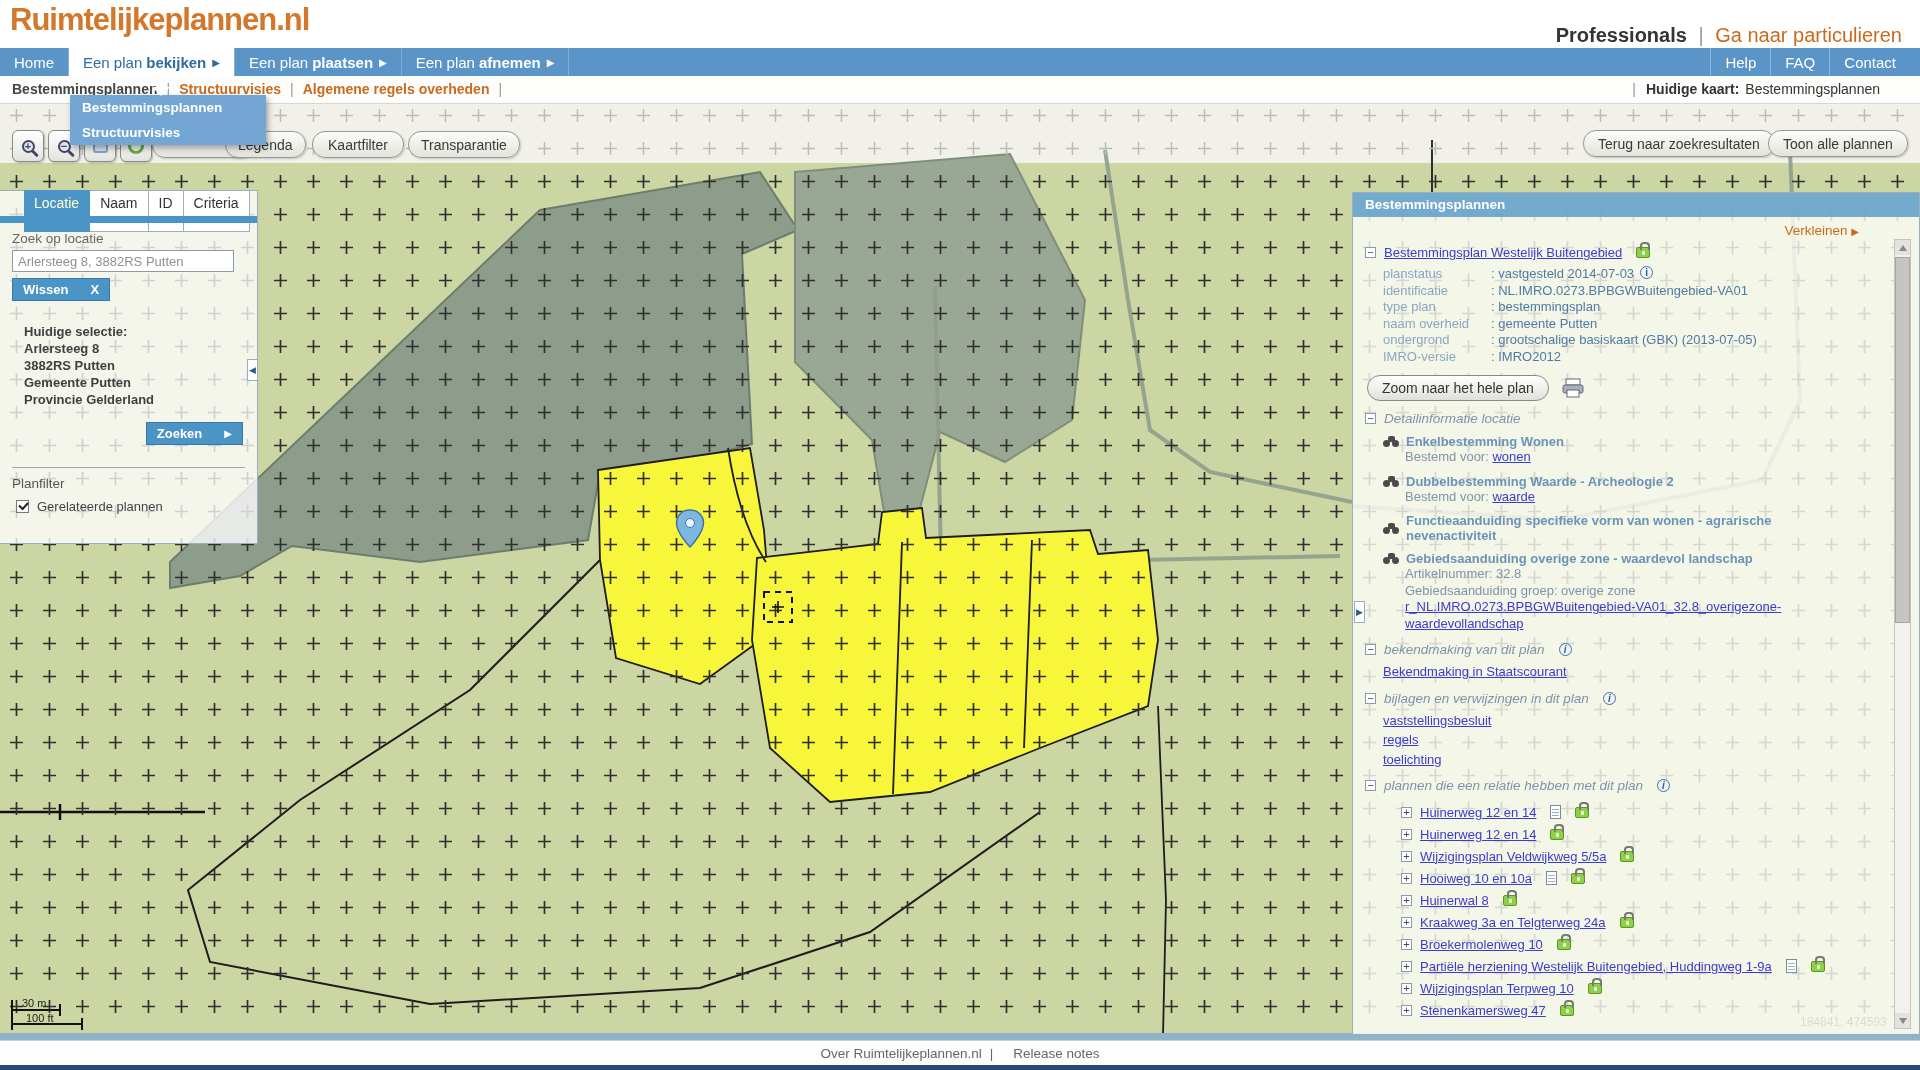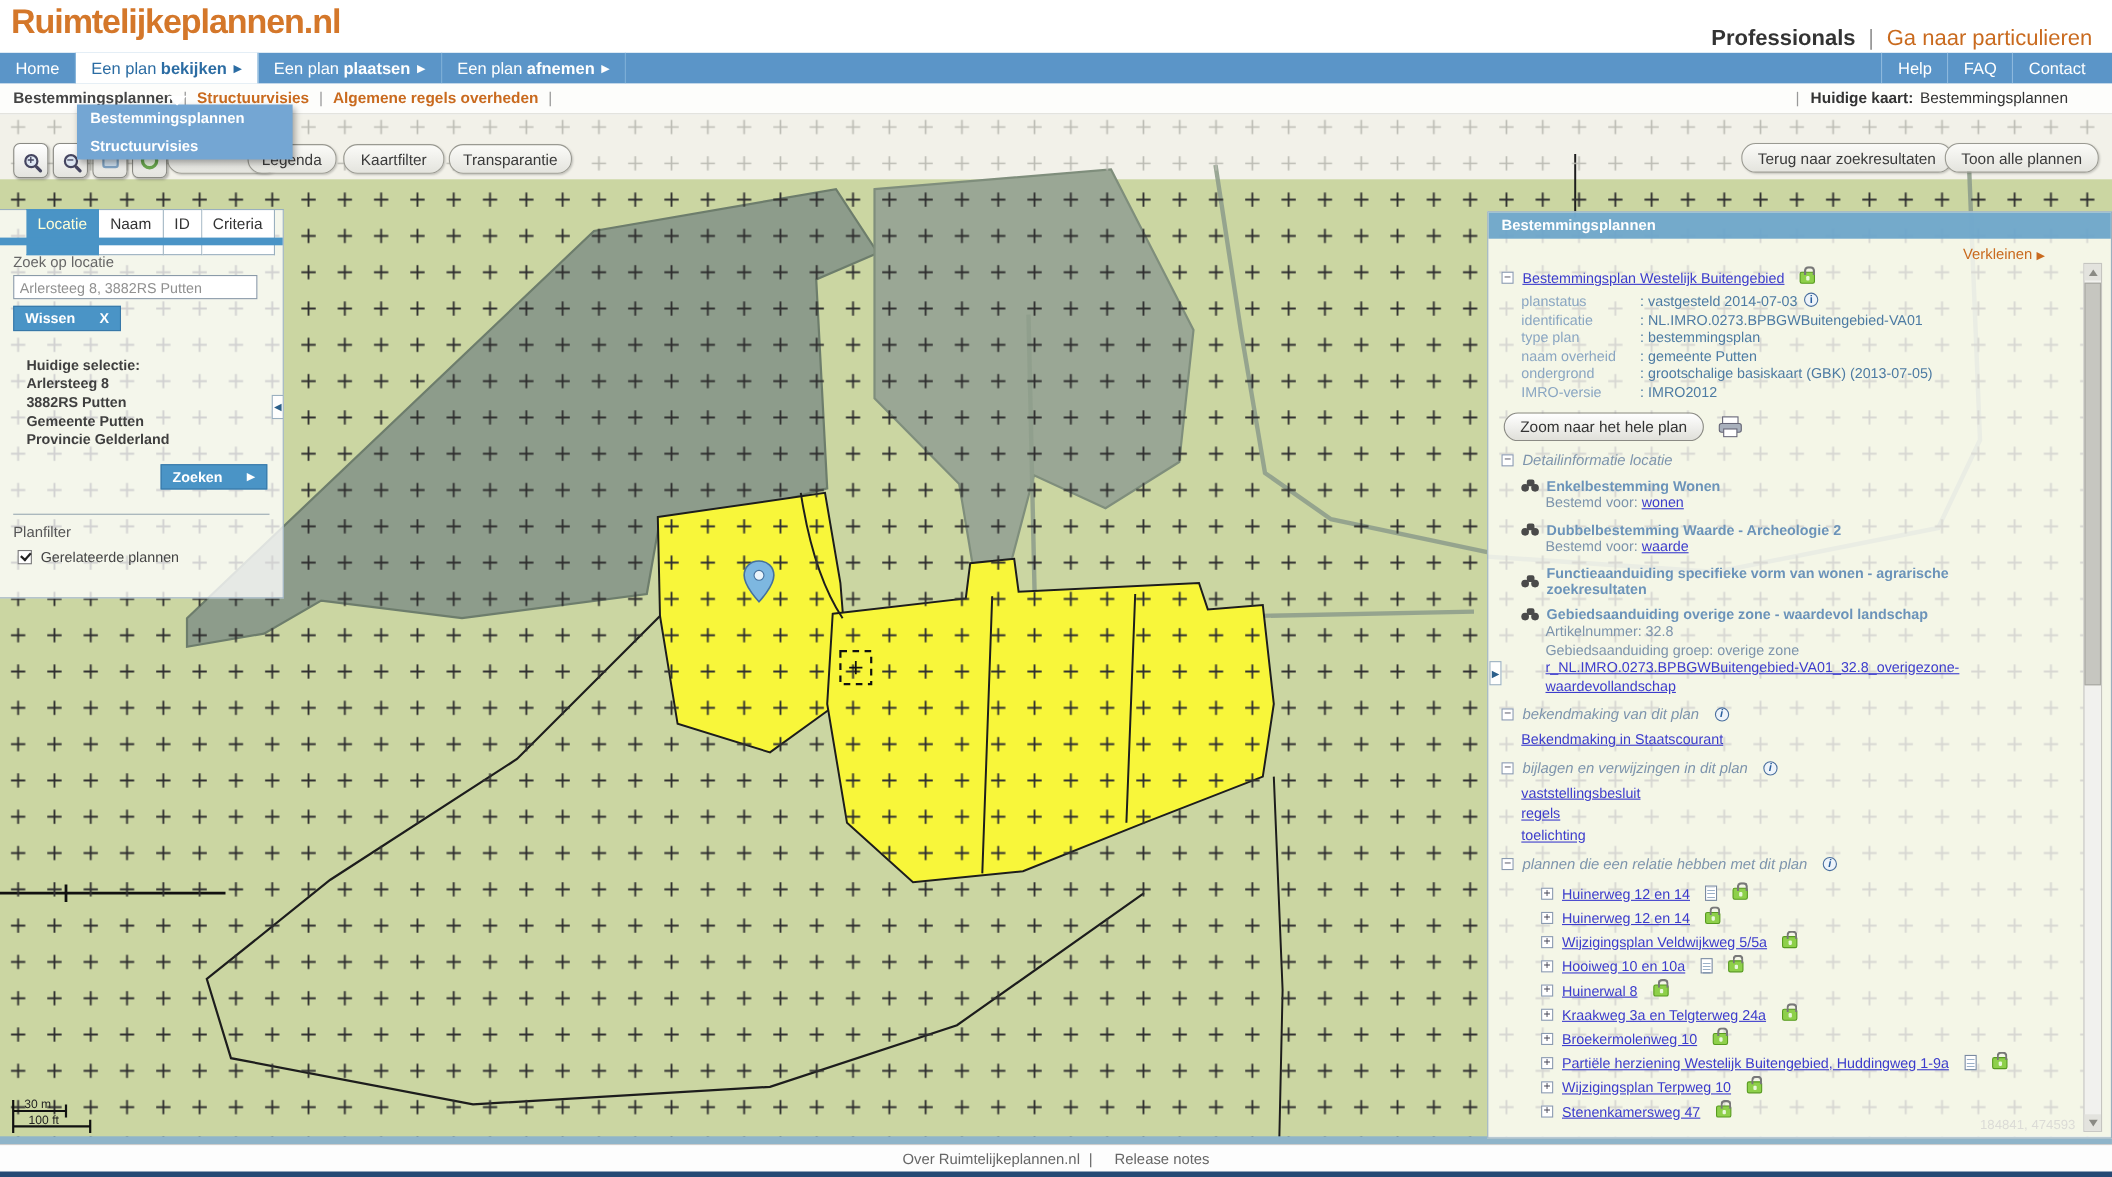--- a/index.html
+++ b/index.html
@@ -393,21 +393,21 @@
               <div class="det-sub">
     <span>Bestemd voor: </span><a class="plink">waarde</a>
   </div>
             </div>
   </div>
           <div class="det-item">
     <div class="det-title">
       <span class="binoc">
                 <i></i>
               </span>
-      <span>Functieaanduiding specifieke vorm van wonen - agrarische zoekresultaten</span>
+      <span>Functieaanduiding specifieke vorm van wonen - agrarische nevenactiviteit</span>
     </div>
     <div></div>
   </div>
           <div class="det-item">
     <div class="det-title">
       <span class="binoc">
                 <i></i>
               </span>
       <span>Gebiedsaanduiding overige zone - waardevol landschap</span>
     </div>

